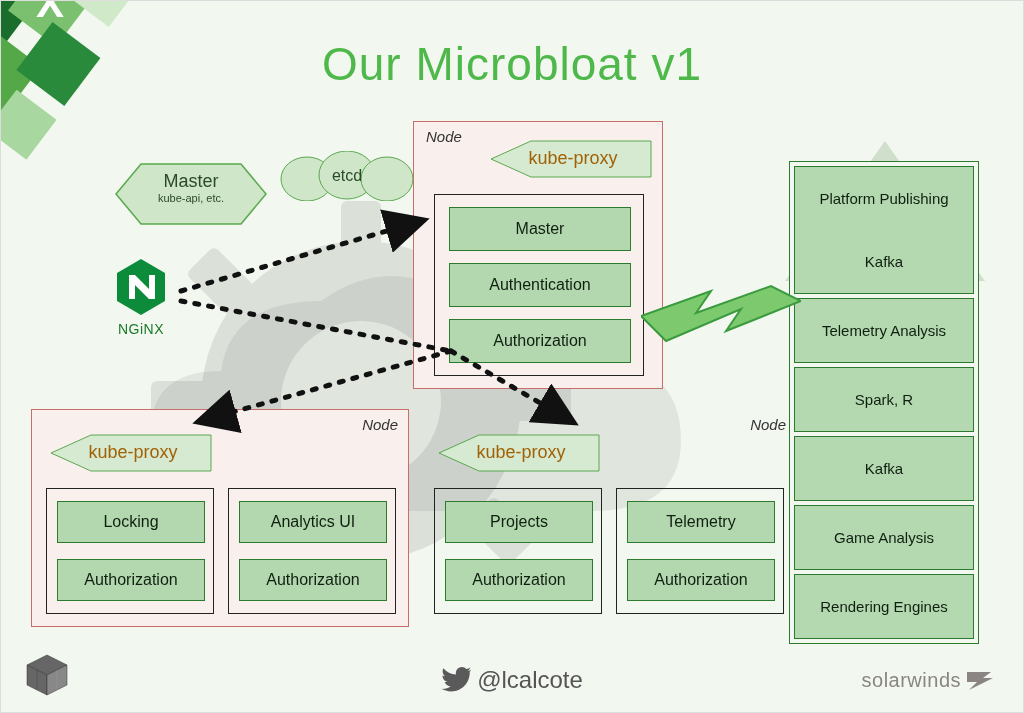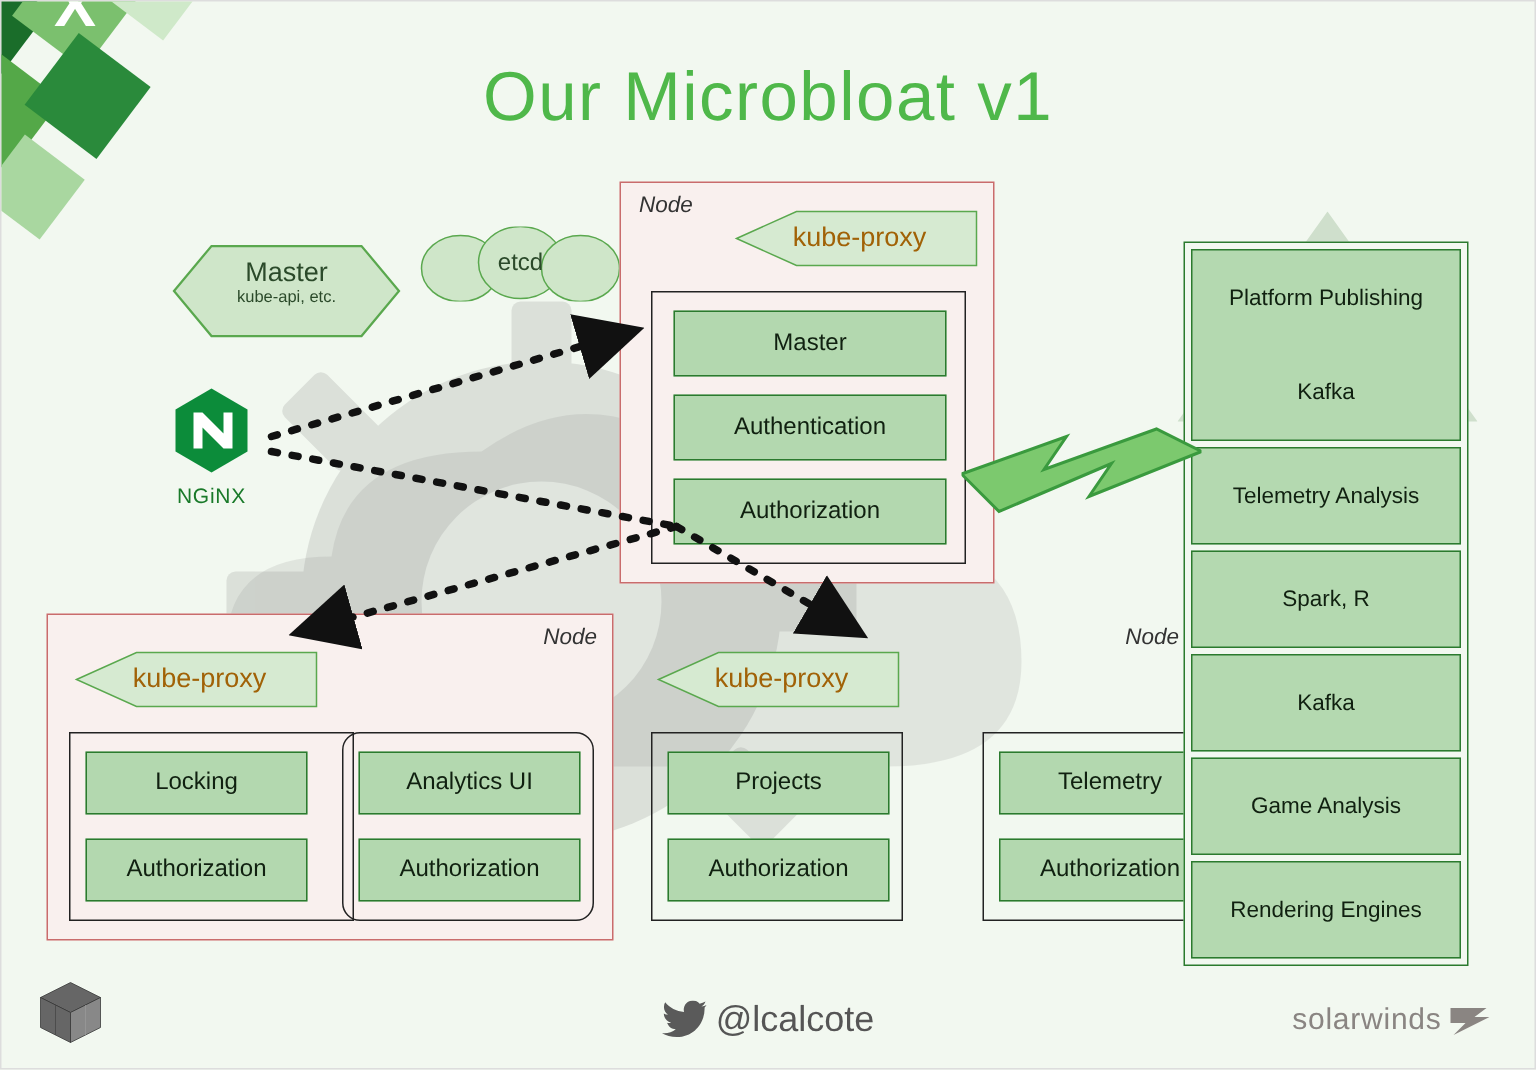--- a/index.html
+++ b/index.html
@@ -279,29 +279,29 @@
 </div>
 
 <div class="node" style="top:408px;left:30px;width:378px;height:218px;">
   <label class="nlabel">Node</label>
   <div class="kube-proxy" style="top:22px;left:14px;">
     <svg viewBox="0 0 170 42">
         <polygon points="5,21 45,3 165,3 165,39 45,39" fill="#d6ead1" stroke="#5aa84e"></polygon>
       </svg>
     <span>kube-proxy</span>
   </div>
-  <div class="pod" style="top:78px;left:14px;width:190px;height:126px;">
+  <div class="pod" style="top:78px;left:14px;width:168px;height:126px;">
     <div class="svc" style="top:12px;left:10px;width:148px;height:42px;">
         <span>Locking</span>
       </div>
     <div class="svc" style="top:70px;left:10px;width:148px;height:42px;">
         <span>Authorization</span>
       </div>
   </div>
-  <div class="pod" style="top:78px;left:196px;width:168px;height:126px;border-radius:12px;">
+  <div class="pod" style="top:78px;left:196px;width:168px;height:126px;">
     <div class="svc" style="top:12px;left:10px;width:148px;height:42px;">
         <span>Analytics UI</span>
       </div>
     <div class="svc" style="top:70px;left:10px;width:148px;height:42px;">
         <span>Authorization</span>
       </div>
   </div>
 </div>
 
 <div class="node" style="top:408px;left:418px;width:378px;height:218px;background:transparent;border-color:transparent;">
@@ -313,21 +313,21 @@
     <span>kube-proxy</span>
   </div>
   <div class="pod" style="top:78px;left:14px;width:168px;height:126px;">
     <div class="svc" style="top:12px;left:10px;width:148px;height:42px;">
         <span>Projects</span>
       </div>
     <div class="svc" style="top:70px;left:10px;width:148px;height:42px;">
         <span>Authorization</span>
       </div>
   </div>
-  <div class="pod" style="top:78px;left:196px;width:168px;height:126px;margin-left:39px;">
+  <div class="pod" style="top:78px;left:196px;width:168px;height:126px;">
     <div class="svc" style="top:12px;left:10px;width:148px;height:42px;">
         <span>Telemetry</span>
       </div>
     <div class="svc" style="top:70px;left:10px;width:148px;height:42px;">
         <span>Authorization</span>
       </div>
   </div>
 </div>
 
 <svg class="arrow-up" viewBox="0 0 200 520">

